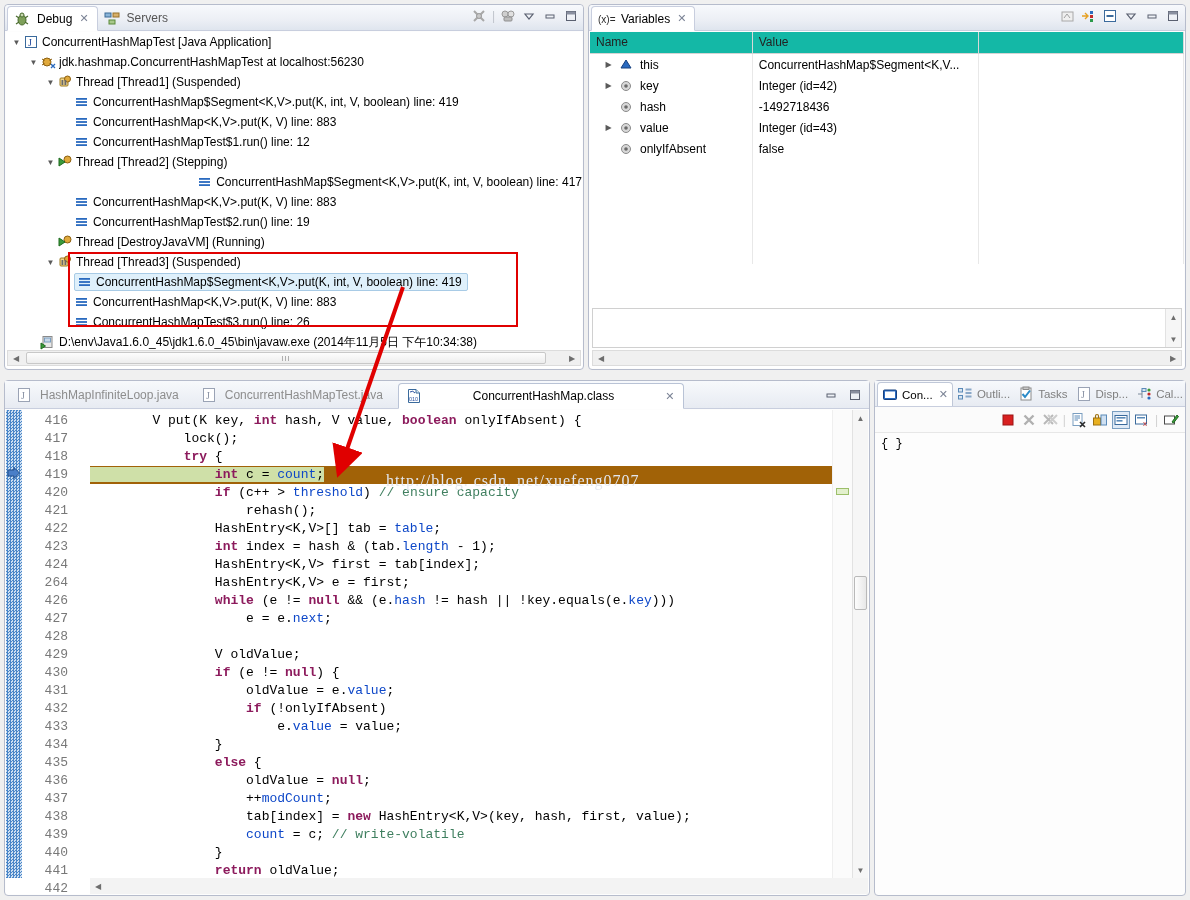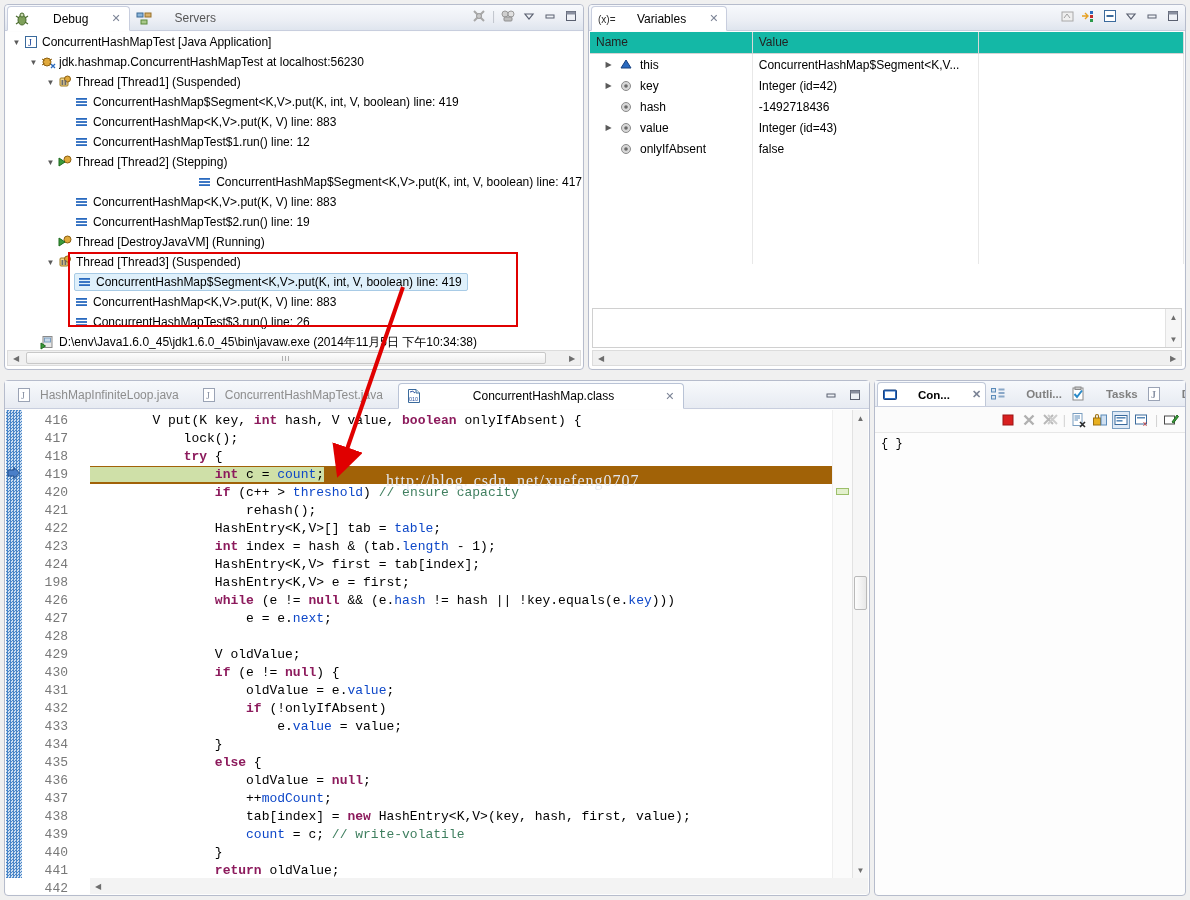--- a/index.html
+++ b/index.html
@@ -23,21 +23,21 @@
   }
   .viewbar {
     position: relative;
     height: 26px;
     background: linear-gradient(to bottom, #f7f9fc 0%, #eceff5 60%, #dfe5ee 100%);
     border-top-left-radius: 4px; border-top-right-radius: 4px;
     border-bottom: 1px solid #c8cede;
     display: flex; align-items: flex-end;
   }
   .vtab {
-    display: flex; align-items: center; gap: 20px;
+    display: flex; align-items: center; gap: 4px;
     height: 25px; padding: 0 8px 0 6px;
     font-size: 12px; color: #555;
     position: relative;
   }
   .vtab.active {
     background: #ffffff;
     border: 1px solid #c8cede;
     border-bottom: 1px solid #ffffff;
     border-top-left-radius: 4px; border-top-right-radius: 4px;
     color: #000;
@@ -191,21 +191,21 @@
   }
 
   
   #consoleView { left: 874px; top: 380px; width: 312px; height: 516px; }
   .ctabs {
     position:relative; height:26px;
     background: linear-gradient(to bottom,#f7f9fc,#e7ebf2);
     border-bottom:1px solid #c8cede;
     display:flex; align-items:flex-end; overflow:hidden;
   }
-  .ctab { display:flex;align-items:center;gap:19px; height:25px; padding:0 4px; font-size:11.5px; color:#7f7f7f;font-weight:bold; }
+  .ctab { display:flex;align-items:center;gap:3px; height:25px; padding:0 4px; font-size:11.5px; color:#7f7f7f; }
   .ctab.active { background:#fff; border:1px solid #c0c8d8; border-bottom-color:#fff; border-top-left-radius:4px;border-top-right-radius:4px; color:#000; margin-bottom:-1px; }
   .ctoolbar {
     height:26px; display:flex; align-items:center; justify-content:flex-end;
     gap:5px; padding-right:6px;
     background:#fbfbfb; border-bottom:1px solid #e7e7e7;
   }
   .clabel {
     padding:3px 4px; font-size:12px; white-space:nowrap; overflow:hidden;
     border-bottom:1px solid #cfcfcf;
   }
@@ -680,21 +680,21 @@
         <div class="glines" id="gutterLines">
             <div class="gline">416</div>
             <div class="gline">417</div>
             <div class="gline">418</div>
             <div class="gline">419</div>
             <div class="gline">420</div>
             <div class="gline">421</div>
             <div class="gline">422</div>
             <div class="gline">423</div>
             <div class="gline">424</div>
-            <div class="gline">198</div>
+            <div class="gline">264</div>
             <div class="gline">426</div>
             <div class="gline">427</div>
             <div class="gline">428</div>
             <div class="gline">429</div>
             <div class="gline">430</div>
             <div class="gline">431</div>
             <div class="gline">432</div>
             <div class="gline">433</div>
             <div class="gline">434</div>
             <div class="gline">435</div>

